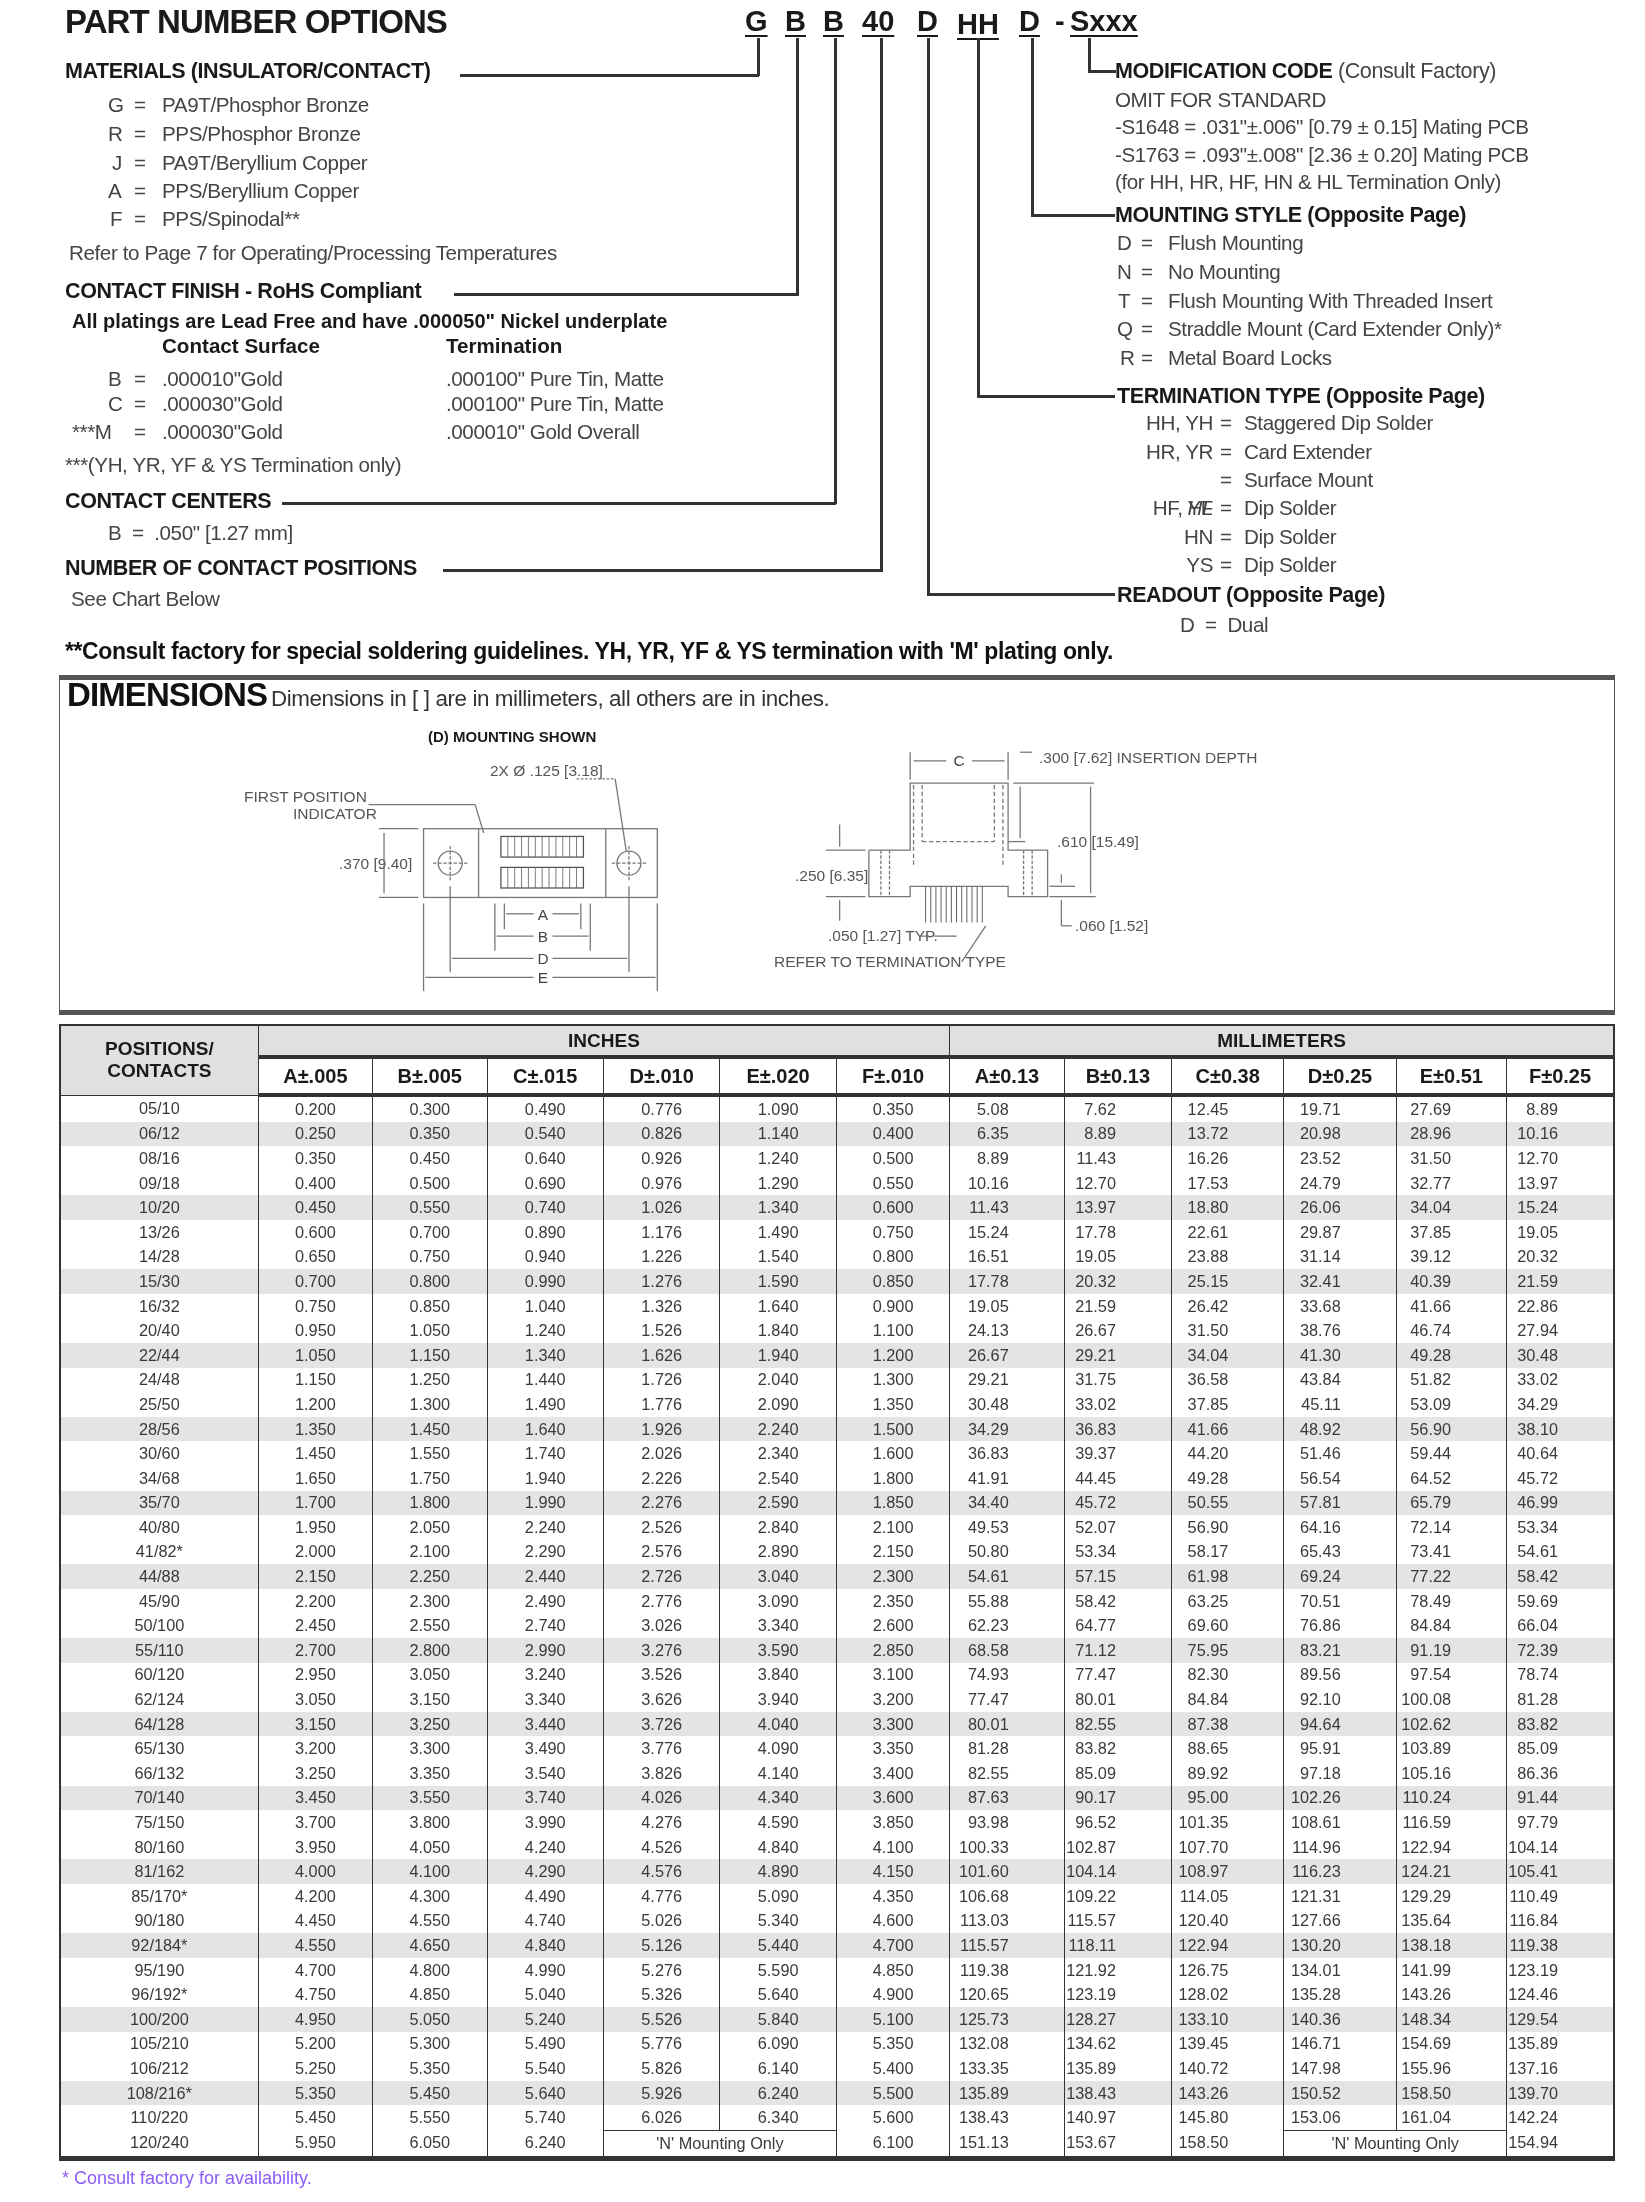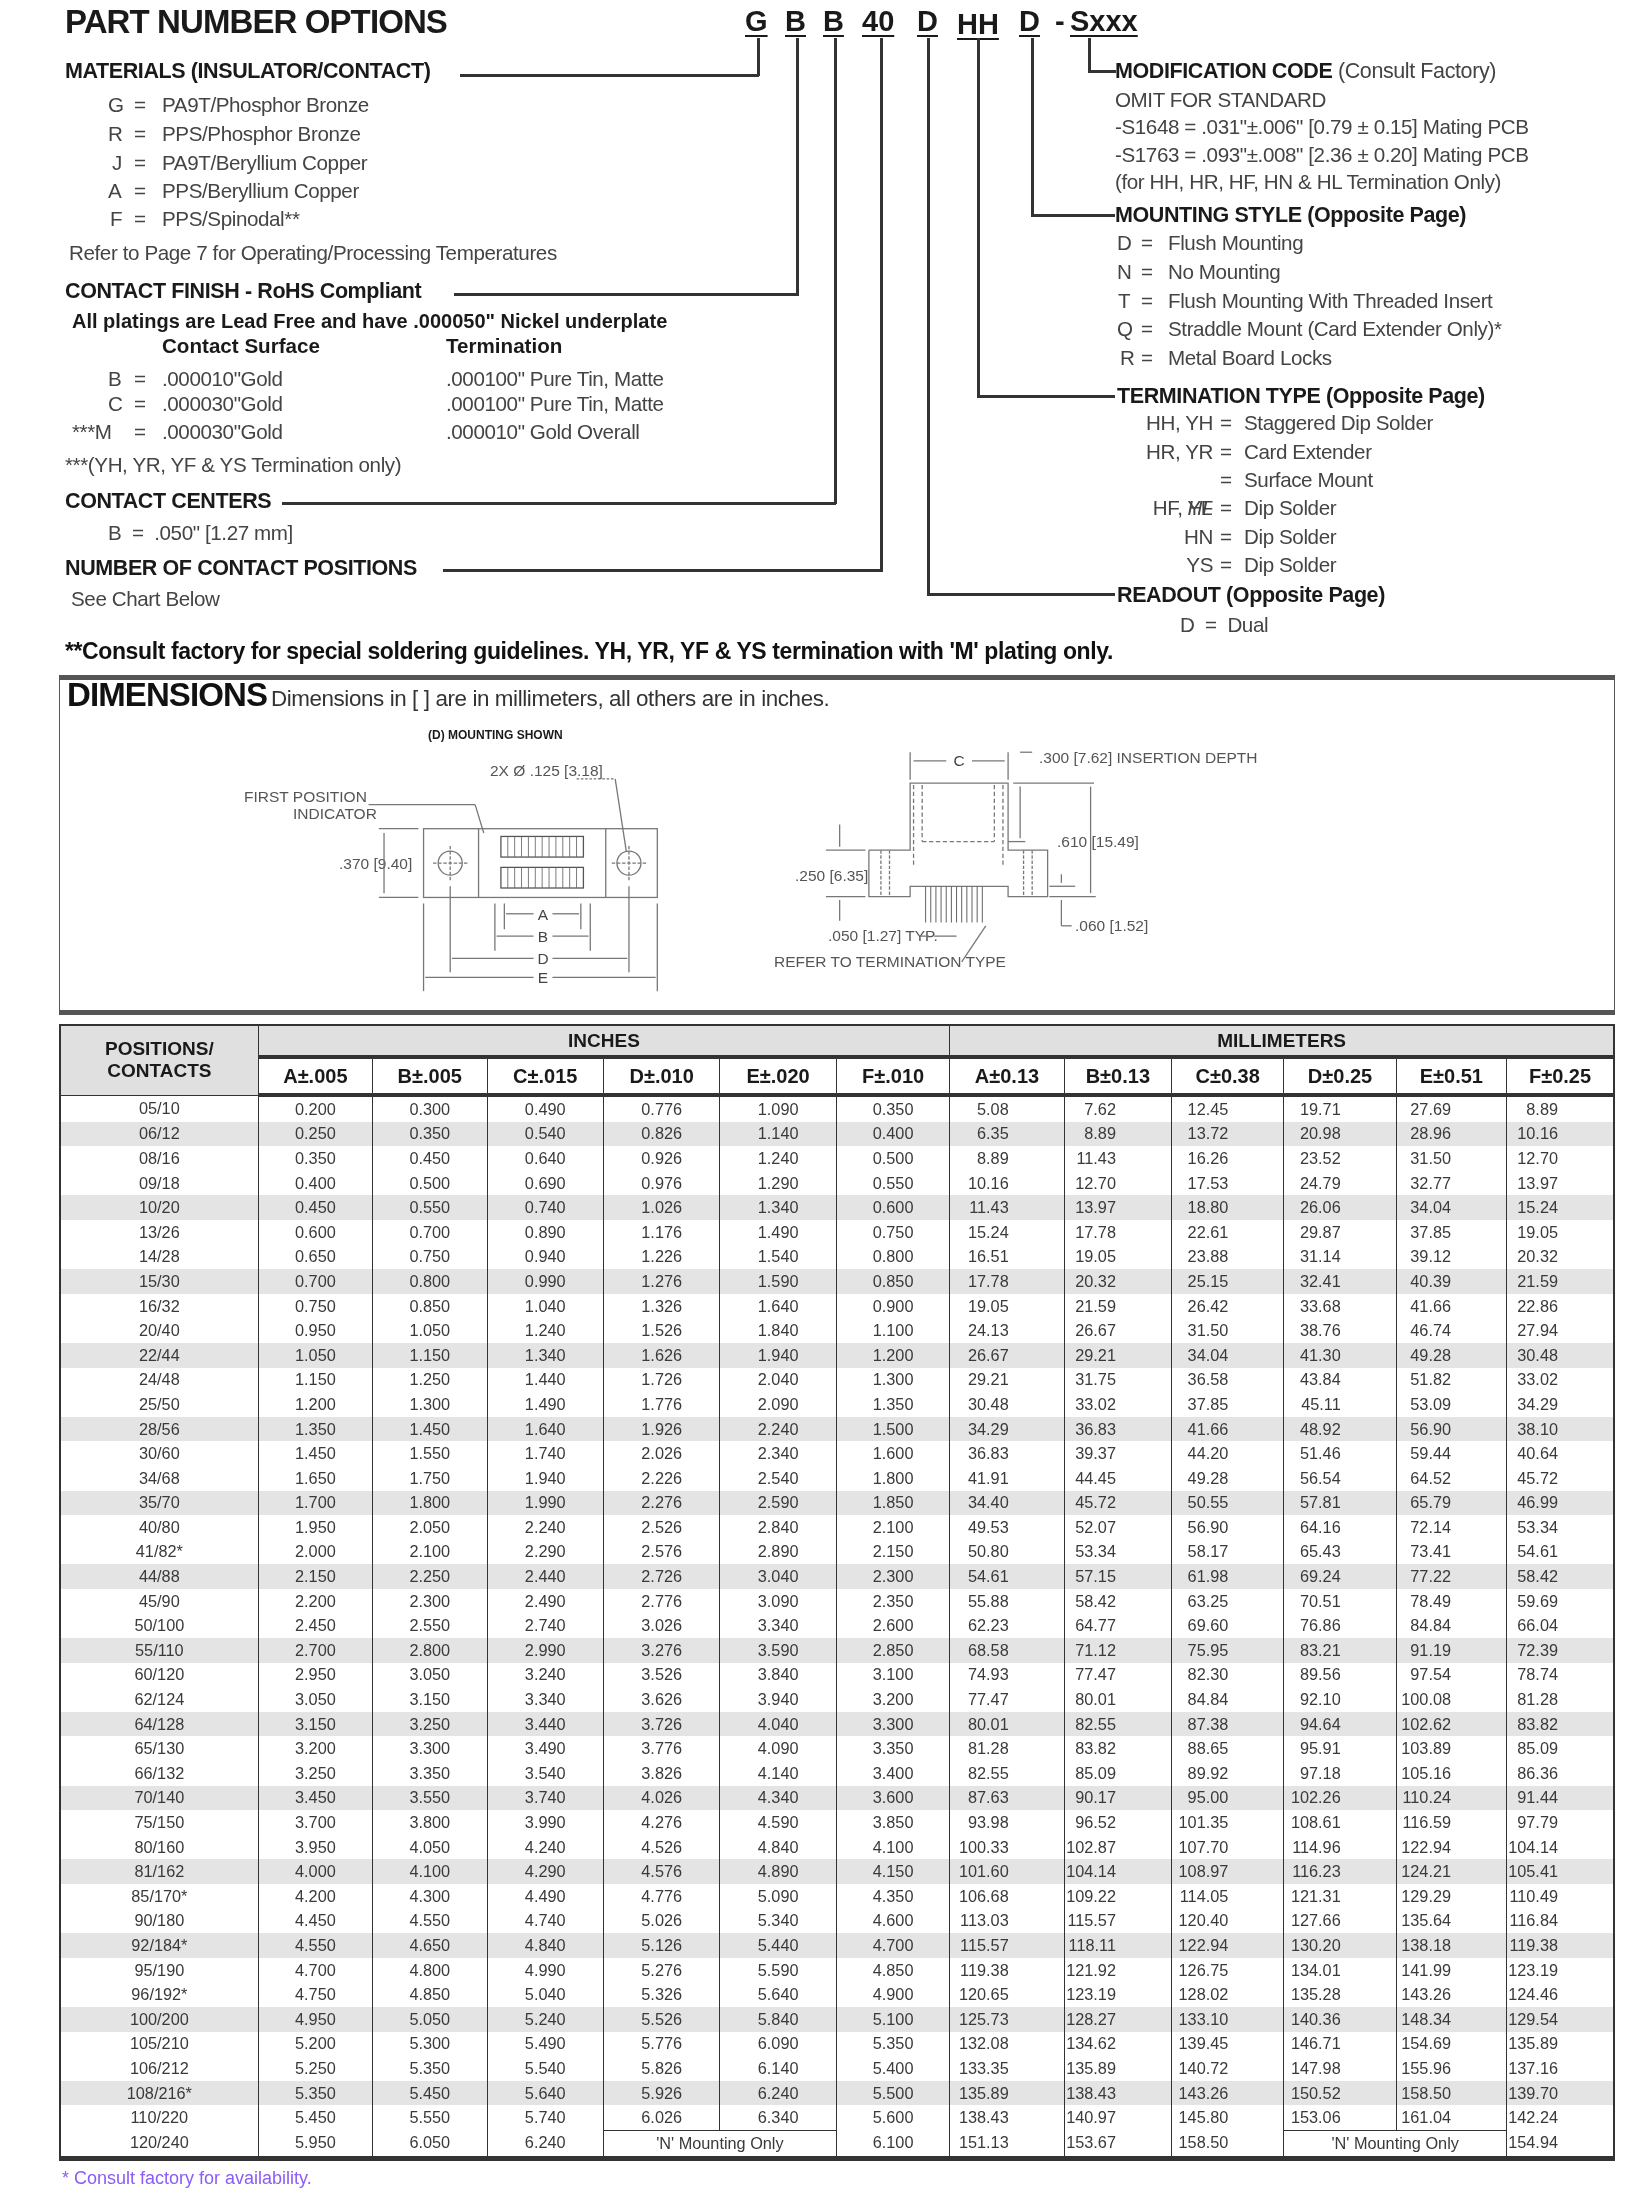--- a/index.html
+++ b/index.html
@@ -172,21 +172,21 @@
 <div class="abs item" style="left:1180px;top:613px;white-space:pre;">D  =  Dual</div>
 
 <div class="abs note" style="left:65px;top:638px;">**Consult factory for special soldering guidelines. YH, YR, YF &amp; YS termination with 'M' plating only.</div>
 
 <div class="dimbox"></div>
 <div class="abs" style="left:67px;top:676px;">
   <span class="dimtitle">DIMENSIONS</span>
   <span class="dimsub">Dimensions in [ ] are in millimeters, all others are in inches.</span>
 </div>
 
-<div class="abs sub" style="left:428px;top:728px;font-size:12px;">(D) MOUNTING SHOWN</div>
+<div class="abs sub" style="left:428px;top:728px;font-size:15px;">(D) MOUNTING SHOWN</div>
 <div class="abs dl" style="left:490px;top:762px;">2X Ø .125 [3.18]</div>
 <div class="abs dl" style="left:244px;top:788px;">FIRST POSITION</div>
 <div class="abs dl" style="left:293px;top:805px;">INDICATOR</div>
 <div class="abs dl" style="left:339px;top:855px;">.370 [9.40]</div>
 
 <svg class="abs" style="left:224px;top:723px;" width="516" height="275" viewBox="0 0 600 320">
   <g stroke="#777" fill="none" stroke-width="1.5">
     <rect x="232" y="123" width="272" height="80"></rect>
     <line x1="296" y1="123" x2="296" y2="203"></line>
     <line x1="444" y1="123" x2="444" y2="203"></line>

